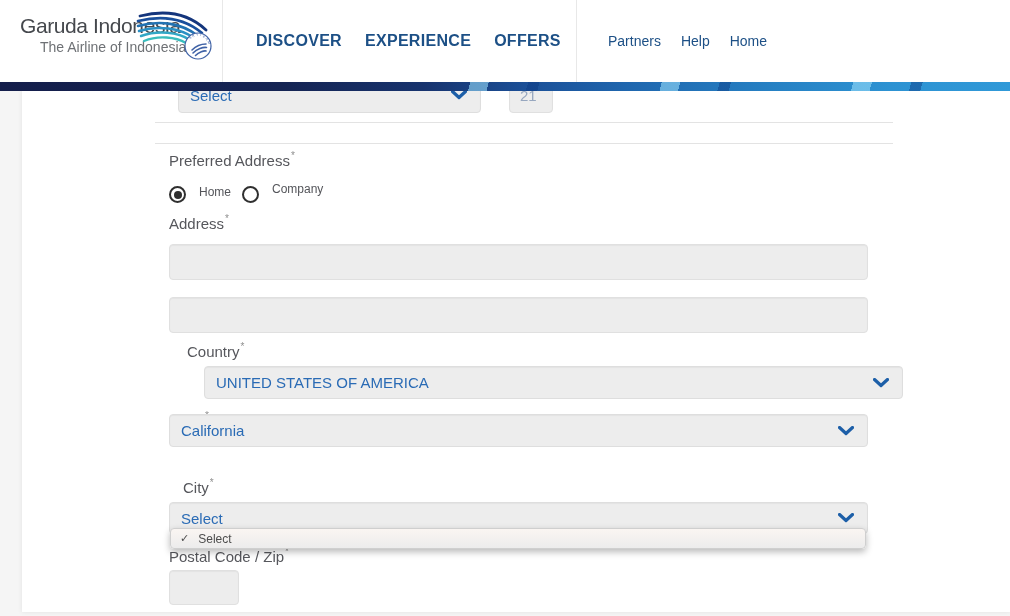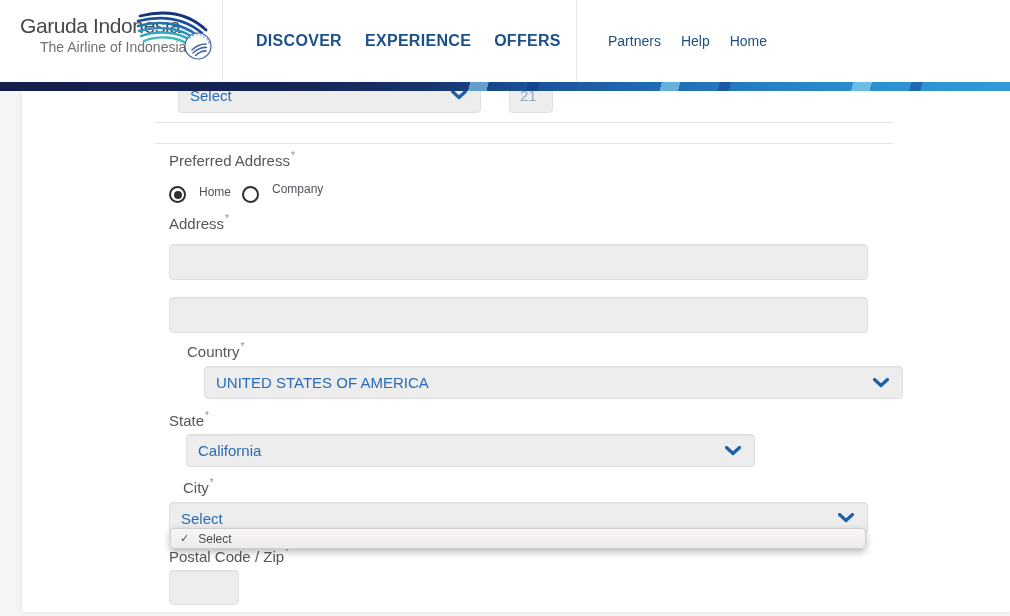--- a/index.html
+++ b/index.html
@@ -63,21 +63,21 @@
   .radio.r1   {left:147px;top:95px;}
   .rlbl.l1    {left:177px;top:94px;}
   .radio.r2   {left:220px;top:95px;}
   .rlbl.l2    {left:250px;top:84px;margin-top:7px;}
   .lbl.addr   {left:147px;top:124px;}
   .tin.a1     {left:147px;top:153px;width:699px;height:36px;}
   .tin.a2     {left:147px;top:206px;width:699px;height:36px;}
   .lbl.country{left:165px;top:252px;}
   .sel.country{left:147px;top:275px;width:699px;height:33px;margin-left:35px;}
   .lbl.state  {left:147px;top:321px;}
-  .sel.state  {left:147px;top:343px;width:569px;height:33px;margin-left:17px;}
+  .sel.state  {left:147px;top:323px;width:699px;height:33px;}
   .lbl.city   {left:161px;top:388px;}
   .sel.city   {left:147px;top:411px;width:699px;height:32px;}
   .lbl.postal {left:147px;top:457px;z-index:3;}
   .tin.zip    {left:147px;top:479px;width:70px;height:35px;}
 </style>
 </head>
 <body>
 
 <div class="page">
 

